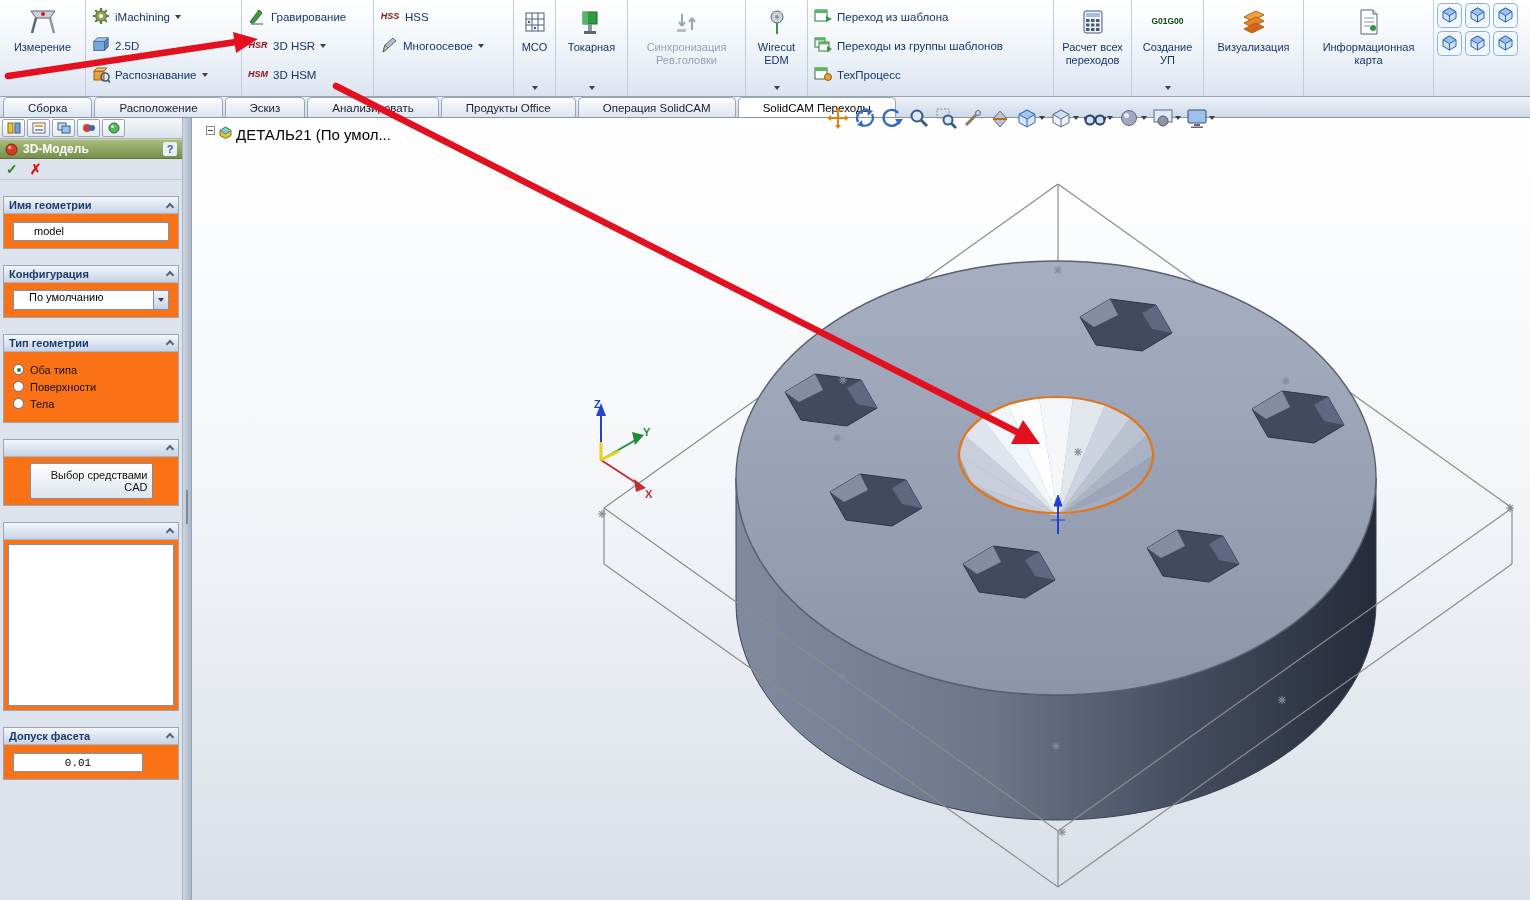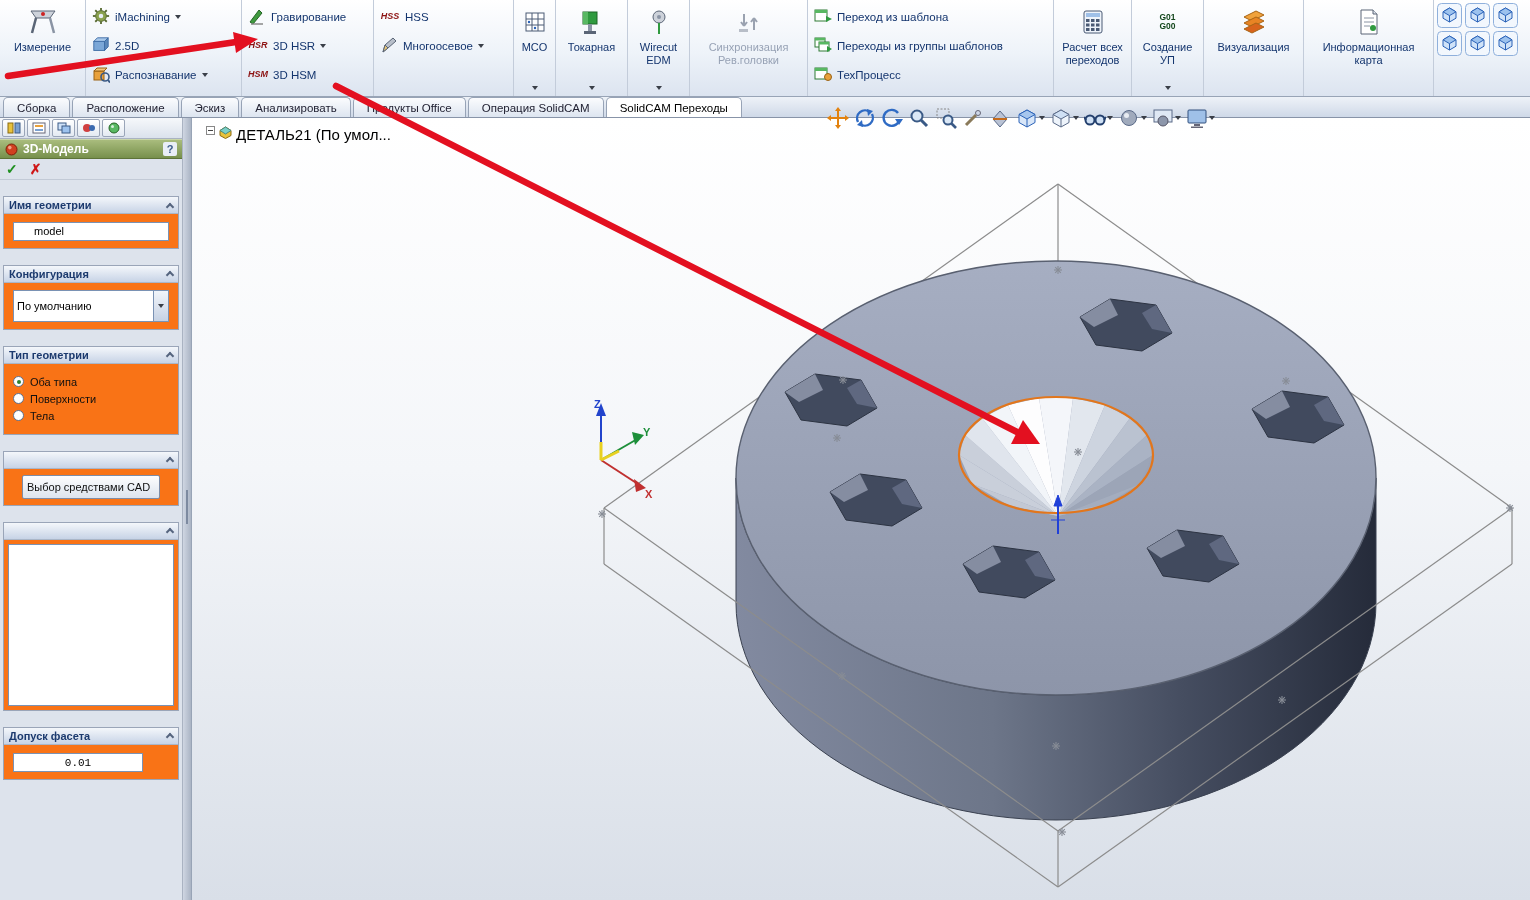--- a/index.html
+++ b/index.html
@@ -17,43 +17,43 @@
 .dd{width:0;height:0;border-left:3.5px solid transparent;border-right:3.5px solid transparent;border-top:4px solid #3a3f48;flex:0 0 auto}
 .ddb{margin-top:auto;margin-bottom:3px;align-self:center}
 .icontext{font-size:9px;font-weight:bold;font-style:italic;color:#8c1212;line-height:1;width:20px;text-align:center}
 .gtext{font-size:8.5px;font-weight:bold;color:#14471c;line-height:1.1;text-align:center}
 .disabled .rlabel{color:#97a2b5}
 .cubes{display:grid;grid-template-columns:repeat(3,27px);grid-auto-rows:27px;gap:1px;padding:2px;align-content:start}
 .cubebtn{width:27px;height:27px;display:flex;align-items:center;justify-content:center;cursor:pointer}
 
 
 .tabbar{position:absolute;left:0;top:97px;width:1530px;height:21px;background:linear-gradient(#eef2f8,#cfd9e8);border-bottom:1px solid #8894a8;display:flex;align-items:flex-end;padding-left:3px}
-.tab{height:20px;display:flex;align-items:center;padding:0 13px;font-size:11.5px;color:#223;border:1px solid #97a3b6;border-bottom:none;border-radius:5px 5px 0 0;background:linear-gradient(#fbfcfe,#dde5f0);margin-right:2px;cursor:pointer;white-space:nowrap}
+.tab{height:20px;display:flex;align-items:center;padding:0 24px;font-size:11.5px;color:#223;border:1px solid #97a3b6;border-bottom:none;border-radius:5px 5px 0 0;background:linear-gradient(#fbfcfe,#dde5f0);margin-right:2px;cursor:pointer;white-space:nowrap}
 .tab.active{background:#fff;font-weight:normal;color:#000}
 
 
 .panel{position:absolute;left:0;top:118px;width:183px;height:782px;background:#dde3ec;border-right:1px solid #aab3c2}
 .ptabs{height:21px;display:flex;gap:2px;align-items:center;padding:1px 2px;background:linear-gradient(#f6f8fb,#dbe2ec);border-bottom:1px solid #aab3c2}
 .ptab{width:23px;height:18px;border:1px solid #9aa5b8;border-radius:2px;background:linear-gradient(#fff,#e4eaf2);display:flex;align-items:center;justify-content:center;cursor:pointer}
 .phead{height:20px;display:flex;align-items:center;gap:5px;padding:0 5px;background:linear-gradient(#a9bc7d,#77904c);border-top:1px solid #c9d6a8;border-bottom:1px solid #5d7338;color:#fff;font-weight:bold;font-size:12px}
 .phelp{margin-left:auto;width:14px;height:14px;border-radius:2px;background:#e9eef6;color:#3a5a8a;font-size:11px;font-weight:bold;display:flex;align-items:center;justify-content:center;cursor:pointer}
 .pactions{height:21px;display:flex;align-items:center;gap:12px;padding:0 6px;background:#dde3ec;border-bottom:1px solid #c2cad6}
 .okx{font-size:14px;font-weight:bold;cursor:pointer;line-height:1}
 .ok{color:#1f9020}.cx{color:#cf1717}
 .sect{margin:16px 3px 0;border:1px solid #9aa5b8;background:#f97316}
 .sect-h{height:17px;display:flex;align-items:center;padding:0 5px;font-size:11px;font-weight:bold;color:#1c3a6e;background:linear-gradient(#f4f7fb,#c7d3e6);border-bottom:1px solid #aab6c8;cursor:pointer}
 .chev{margin-left:auto;width:6px;height:6px;border-left:2px solid #56657f;border-top:2px solid #56657f;transform:rotate(45deg);margin-top:3px}
 .sect-b{padding:7px 9px}
 .txt{width:100%;height:19px;border:1px solid #7a92b4;background:#fff;font-size:11px;padding:0 20px;font-family:"Liberation Sans",sans-serif}
-.combo{display:flex;align-items:center;height:32px;border:1px solid #7a92b4;background:#fff;font-size:11px;padding-left:3px;cursor:pointer}
+.combo{display:flex;align-items:flex-start;height:20px;border:1px solid #7a92b4;background:#fff;font-size:11px;padding-left:15px;cursor:pointer}
 .cdd{margin-left:auto;width:15px;align-self:stretch;border-left:1px solid #7a92b4;background:linear-gradient(#f2f5fa,#c6d2e4);display:flex;align-items:center;justify-content:center}
 .rrowp{display:flex;align-items:center;gap:6px;font-size:11px;color:#101010;margin:5px 0;cursor:pointer}
 .rad{width:11px;height:11px;border-radius:50%;border:1px solid #60708c;background:#fff;position:relative;flex:0 0 auto}
 .rad.on::after{content:"";position:absolute;left:2.5px;top:2.5px;width:4px;height:4px;border-radius:50%;background:#2c8030}
-.cadbtn{display:block;margin:6px auto;width:138px;padding:5px 4px;font-size:11px;text-align:left;color:#101010;background:linear-gradient(#fdfdfe,#dde4ee);border:1px solid #7e8ca6;border-radius:2px;cursor:pointer}
+.cadbtn{display:block;margin:6px auto;width:123px;padding:5px 4px;font-size:11px;text-align:right;color:#101010;background:linear-gradient(#fdfdfe,#dde4ee);border:1px solid #7e8ca6;border-radius:2px;cursor:pointer}
 .listbox{height:162px;margin:4px;background:#fff;border:1px solid #7a92b4}
 .splitter{position:absolute;left:183px;top:118px;width:9px;height:782px;background:linear-gradient(90deg,#cfd6e2,#aab4c4);border-right:1px solid #98a4b6;cursor:col-resize}
 .splitter::after{content:"";position:absolute;left:3px;top:372px;width:2px;height:34px;background:#7d8aa0}
 
 
 .viewport{position:absolute;left:192px;top:118px;width:1338px;height:782px;background:linear-gradient(#ffffff,#f4f6f9 45%,#d9dfe8);overflow:hidden}
 .scene{position:absolute;left:0;top:0}
 .treeitem{position:absolute;left:206px;top:126px;display:flex;align-items:flex-start;gap:4px;font-size:15px;color:#000;z-index:12}
 .plusbox{width:9px;height:9px;border:1px solid #888;background:#fff;position:relative}
 .plusbox::after{content:"";position:absolute;left:1px;top:3px;width:5px;height:1px;background:#444}
@@ -181,44 +181,44 @@
               <rect x="4" y="3" width="5" height="12" fill="#58b862"></rect>
               <rect x="9" y="15" width="4" height="8" fill="#8a94a4"></rect>
               <rect x="5" y="22" width="12" height="3" fill="#5a6576"></rect>
             </svg>
           </span>
         <span class="rlabel">Токарная</span>
         <span class="dd ddb"></span>
       </div>
     </div>
 
+    <div class="rg disabled" style="width:118px">
+      <div class="rbig">
+        <span class="ric">
+            <svg width="26" height="24" viewBox="0 0 26 24">
+              <path d="M8 4v12M8 16l-3-4M8 16l3-4" stroke="#9aa2b0" stroke-width="2" fill="none"></path>
+              <path d="M18 20V8M18 8l-3 4M18 8l3 4" stroke="#9aa2b0" stroke-width="2" fill="none"></path>
+              <rect x="3" y="19" width="9" height="3" fill="#b8bec8"></rect>
+            </svg>
+          </span>
+        <span class="rlabel">Синхронизация Рев.головки</span>
+      </div>
+    </div>
+
     <div class="rg" style="width:62px">
       <div class="rbig">
         <span class="ric">
             <svg width="24" height="26" viewBox="0 0 24 26">
               <circle cx="12" cy="8" r="6" fill="#cdd2da" stroke="#5a6576"></circle>
               <circle cx="12" cy="8" r="2" fill="#8a94a4"></circle>
               <line x1="12" y1="14" x2="12" y2="25" stroke="#2f9a3f" stroke-width="2"></line>
             </svg>
           </span>
         <span class="rlabel">Wirecut EDM</span>
         <span class="dd ddb"></span>
-      </div>
-    </div>
-
-    <div class="rg disabled" style="width:118px">
-      <div class="rbig">
-        <span class="ric">
-            <svg width="26" height="24" viewBox="0 0 26 24">
-              <path d="M8 4v12M8 16l-3-4M8 16l3-4" stroke="#9aa2b0" stroke-width="2" fill="none"></path>
-              <path d="M18 20V8M18 8l-3 4M18 8l3 4" stroke="#9aa2b0" stroke-width="2" fill="none"></path>
-              <rect x="3" y="19" width="9" height="3" fill="#b8bec8"></rect>
-            </svg>
-          </span>
-        <span class="rlabel">Синхронизация Рев.головки</span>
       </div>
     </div>
 
     <div class="rg" style="width:246px">
       <div class="rrow">
         <span><svg width="18" height="16" viewBox="0 0 18 16">
               <rect x="1" y="2" width="12" height="11" fill="#fff" stroke="#2f7a34"></rect>
               <rect x="1" y="2" width="12" height="3" fill="#58b862"></rect>
               <polygon points="12,8 18,11 12,14" fill="#2f9a3f"></polygon>
             </svg></span>
@@ -262,21 +262,21 @@
                 <rect x="16" y="19" width="3.5" height="3"></rect>
               </g>
             </svg>
           </span>
         <span class="rlabel">Расчет всех переходов</span>
       </div>
     </div>
 
     <div class="rg" style="width:72px">
       <div class="rbig">
-        <span class="ric" style="flex-direction:column">
+        <span class="ric" style="flex-direction:row">
           <span class="gtext">G01</span>
           <span class="gtext">G00</span>
         </span>
         <span class="rlabel">Создание УП</span>
         <span class="dd ddb"></span>
       </div>
     </div>
 
     <div class="rg" style="width:100px">
       <div class="rbig">

